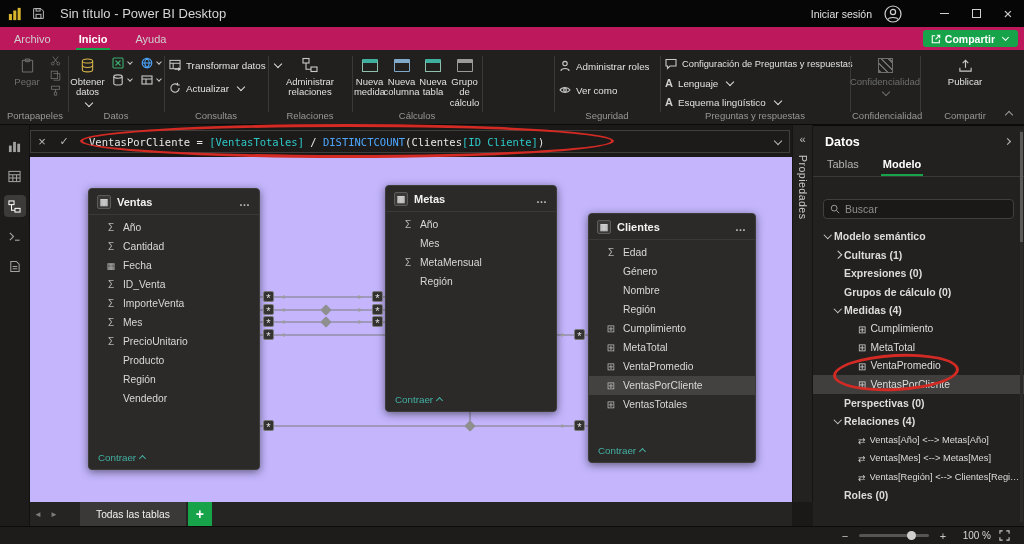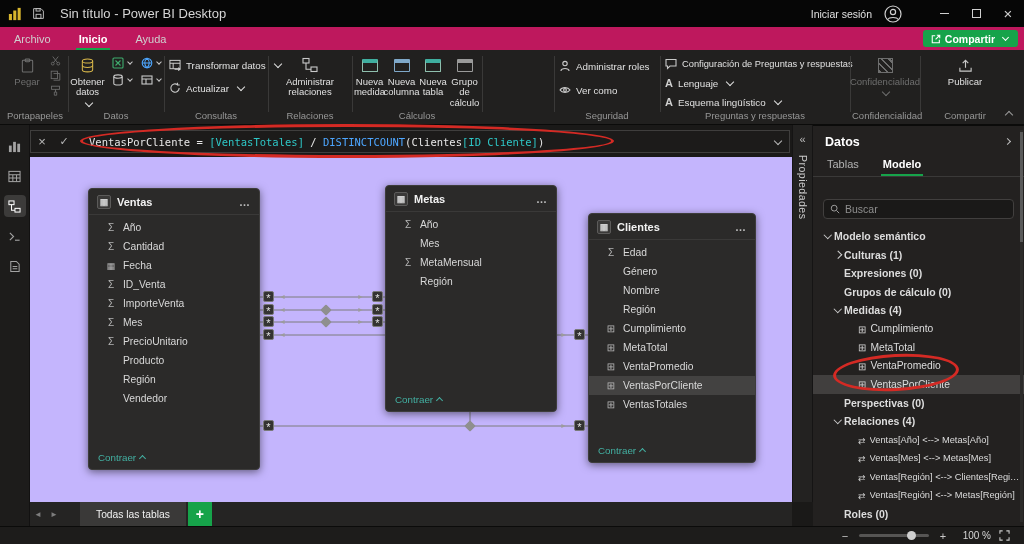--- a/index.html
+++ b/index.html
@@ -808,25 +808,20 @@
         <span class="tic rel"></span>
         <span class="tlabel">Ventas[Mes] &lt;--&gt; Metas[Mes]</span>
       </div>
 
       <div class="trow ind2 small">
         <span class="tchev nonec"></span>
         <span class="tic rel"></span>
         <span class="tlabel">Ventas[Región] &lt;--&gt; Clientes[Regi…</span>
       </div>
 
-      <div class="trow ind2 small">
-        <span class="tchev nonec"></span>
-        <span class="tic rel"></span>
-        <span class="tlabel">Ventas[Región] &lt;--&gt; Metas[Región]</span>
-      </div>
 
       <div class="trow ind1">
         <span class="tchev nonec"></span>
 
         <span class="tlabel">Roles (0)</span>
       </div>
     </div>
 </div>
 <div class="vscroll">
     <span class="thumb"></span>

